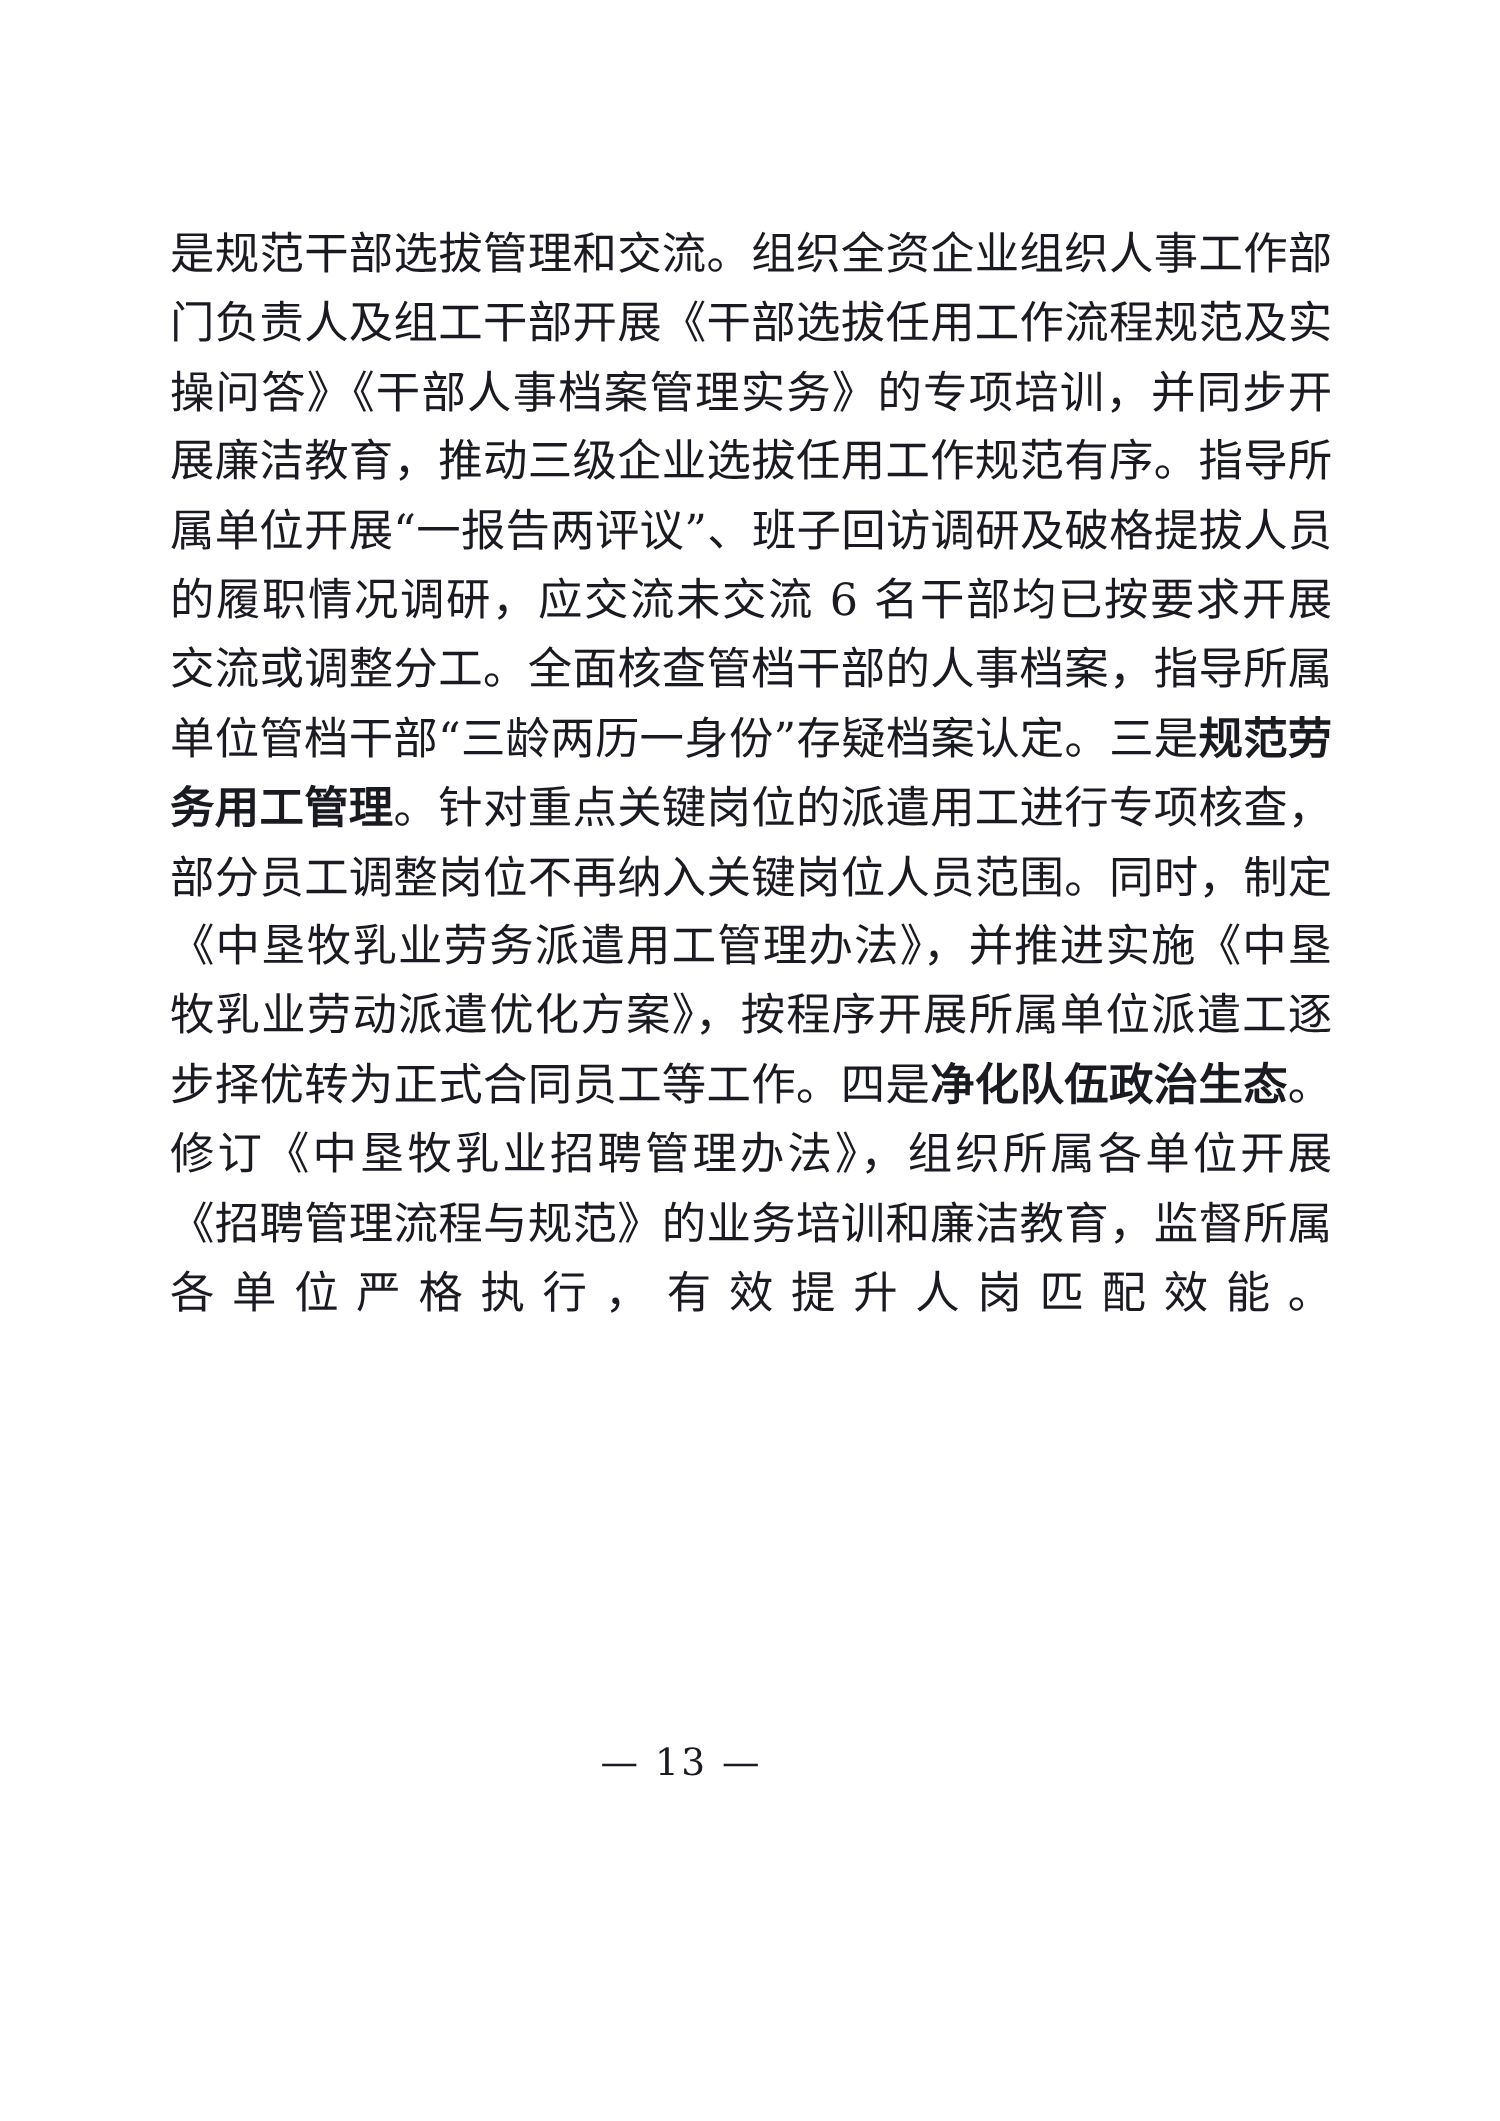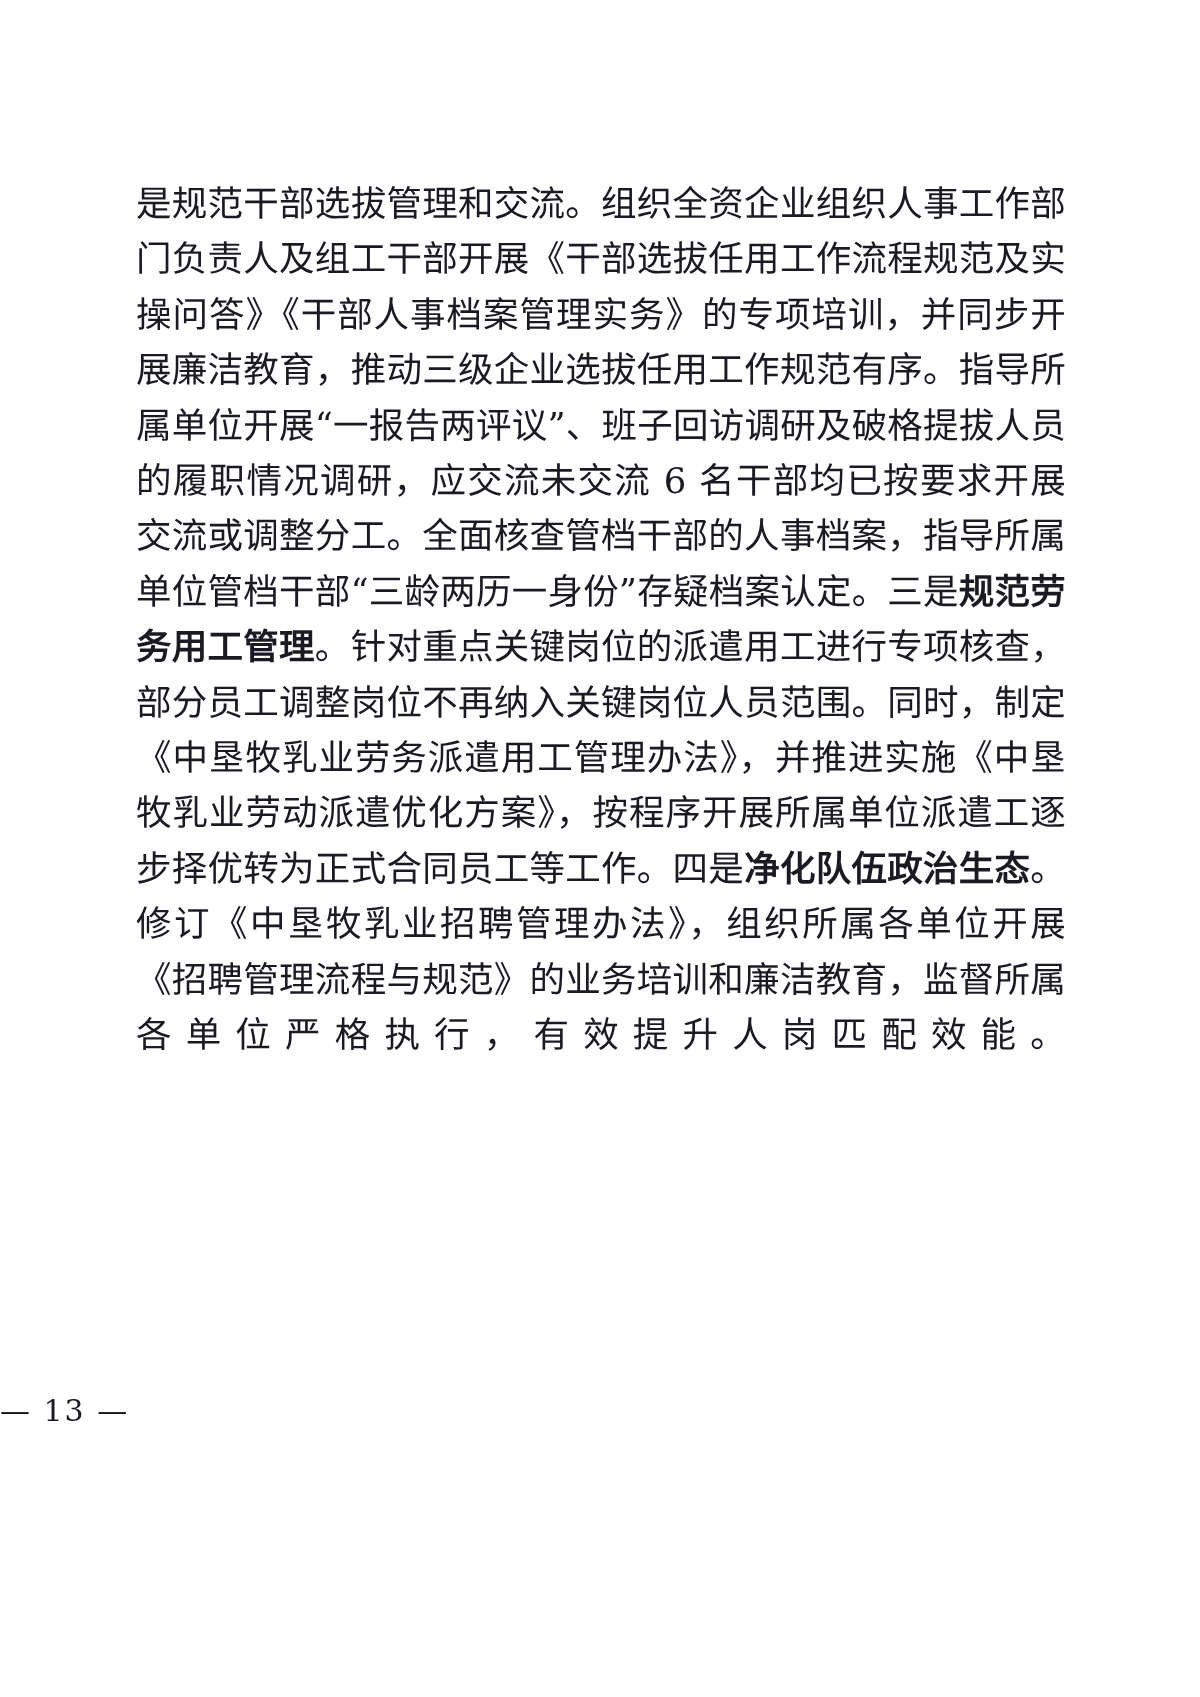--- a/index.html
+++ b/index.html
@@ -41,21 +41,21 @@
     text-indent: 71px;
   }
   .b {
     font-weight: bold;
   }
   .footer {
     position: absolute;
     left: 0;
     right: 0;
     bottom: 196px;
-    text-align: left;
+    text-align: center;
     padding-right: 110px;
     font-family: "DejaVu Serif", "Liberation Serif", serif;
     font-size: 30px;
     letter-spacing: 2px;
     color: #1a1a22;
   }
   
   .para {
     text-align-last: left;
   }

